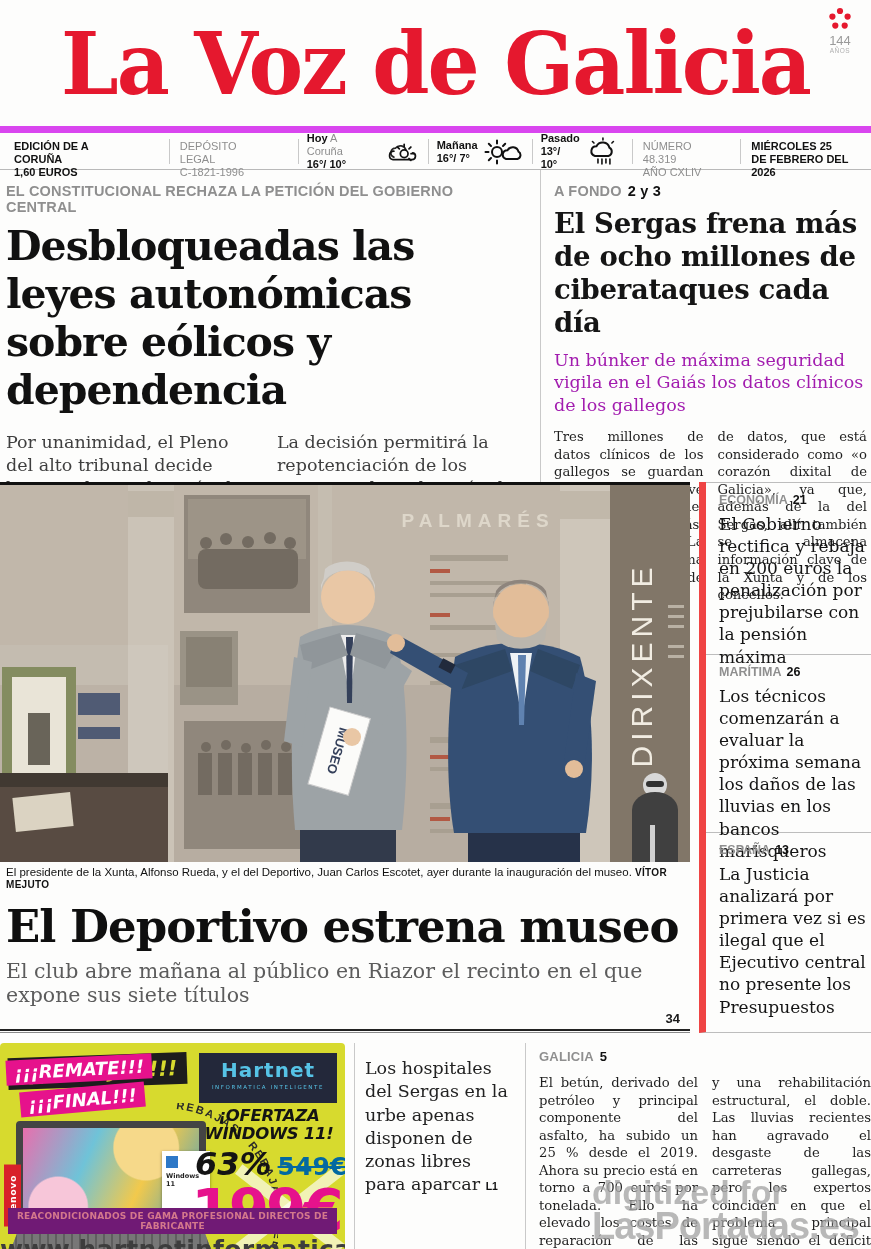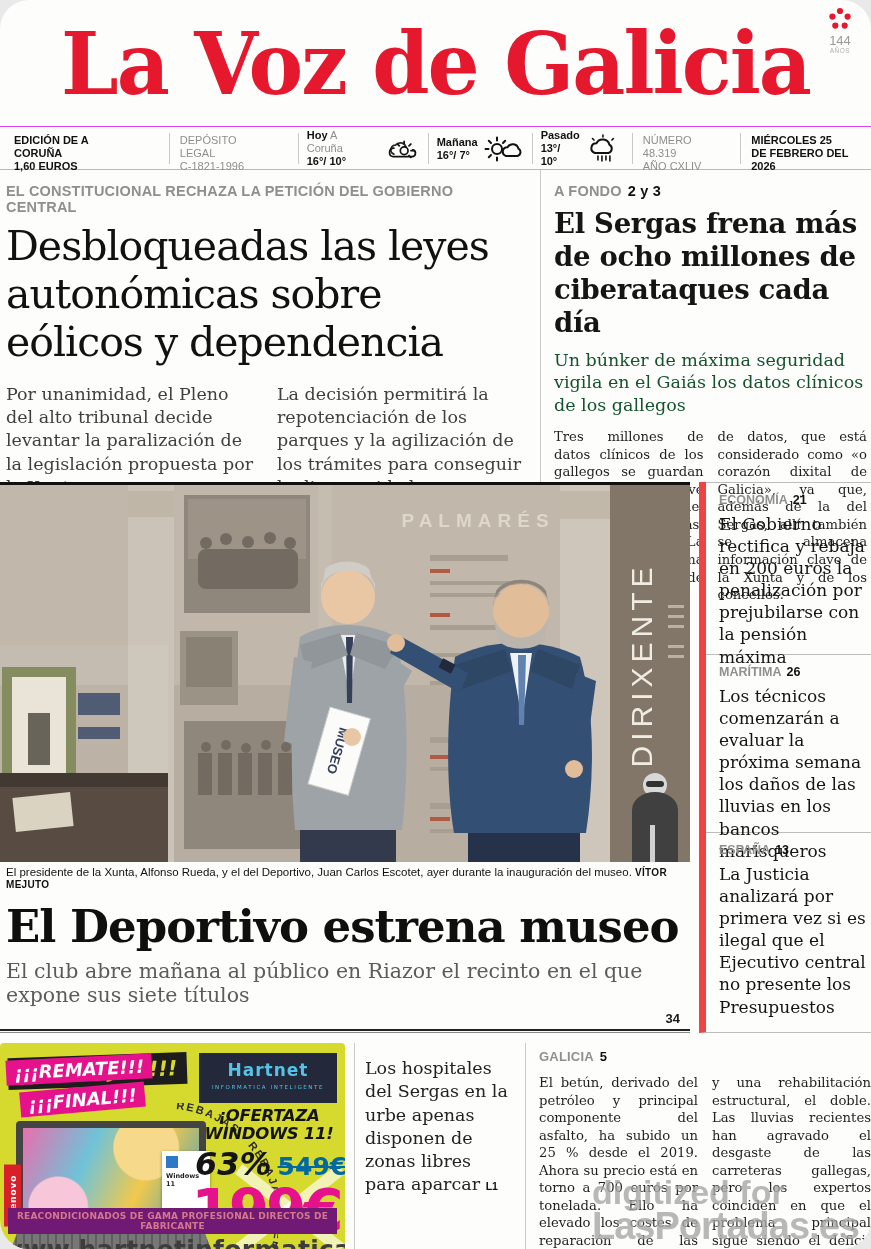--- a/index.html
+++ b/index.html
@@ -1,66 +1,66 @@
 <!DOCTYPE html>
 <html><head>
 <meta charset="utf-8">
 <style>
   * { margin:0; padding:0; box-sizing:border-box; }
   html,body { background:#e9e9e9; }
   .page {
     position:relative; width:871px; height:1249px; margin:0 auto;
     background:#fdfdfc; overflow:hidden;
-    font-family:"Liberation Sans", sans-serif; color:#1a1a1a;border-radius:29px;
+    font-family:"Liberation Sans", sans-serif; color:#1a1a1a;
   }
   
   .masthead { position:relative; height:126px; }
   .masthead-title {
     text-align:center; font-family:"DejaVu Serif", serif; font-weight:700;
     font-size:82px; line-height:120px; letter-spacing:-2px; color:#e5182e;
     transform:scaleY(1.06); transform-origin:top center;
   }
   .anniv { position:absolute; top:6px; right:14px; width:34px; text-align:center; }
   .anniv svg { display:block; margin:0 auto; }
   .anniv-years { font-size:13px; color:#9a9a9a; line-height:13px; margin-top:2px; }
   .anniv-label { font-size:6.5px; color:#b0b0b0; letter-spacing:.5px; }
   
   .infobar {
     display:flex; align-items:stretch; height:44px;
-    border-top:1px solid #d946ef; border-bottom:1px solid #b9b9b9;
+    border-top:7px solid #d946ef; border-bottom:1px solid #b9b9b9;
     font-size:11px; line-height:13px; padding:6px 0 5px 4px;
   }
   .ib-cell { padding:1px 10px 0 10px; }
   .ib-sep { border-left:1px solid #c9c9c9; }
   .ib-b { font-weight:bold; color:#111; }
   .ib-g { color:#8e8e8e; }
   .wx { display:flex; align-items:center; gap:6px; padding:0 8px; }
   .wx-place { color:#8e8e8e; font-weight:normal; }
   .wx svg { display:block; }
   
   .top-grid { display:flex; height:312px; }
   .top-left { width:541px; padding:13px 14px 0 6px; border-right:1px solid #c9c9c9; }
   .top-right { flex:1; padding:13px 4px 0 13px; }
   .kicker { font-size:14.5px; font-weight:bold; color:#8f8f8f; letter-spacing:.2px; }
   .kicker .kpages { color:#111; margin-left:6px; }
   .lead-headline {
-    font-family:"DejaVu Serif", serif; font-weight:400; font-size:41px;
+    font-family:"DejaVu Serif", serif; font-weight:700; font-size:41px;
     line-height:1.17; letter-spacing:-1px; color:#111; margin-top:8px;
   }
   .lead-decks { display:flex; gap:22px; margin-top:16px; }
   .deck {
     font-family:"DejaVu Serif", serif; font-size:17.5px; line-height:1.33; color:#3f3f3f; flex:1;
   }
   .deck .pnum { font-family:"Liberation Sans", sans-serif; font-weight:bold; font-size:13px; color:#111; }
   .sergas-headline {
     font-family:"DejaVu Serif", serif; font-weight:700; font-size:27.5px;
     line-height:1.2; letter-spacing:-.3px; color:#151515; margin-top:8px;
   }
   .sergas-deck {
-    font-family:"DejaVu Serif", serif; font-size:17.5px; line-height:1.28; color:#14532d; margin-top:10px;
+    font-family:"DejaVu Serif", serif; font-size:17.5px; line-height:1.28; color:#a21caf; margin-top:10px;
   }
   .body-cols { display:flex; gap:14px; margin-top:12px; }
   .bcol {
     flex:1; font-family:"DejaVu Serif", serif; font-size:13.2px; line-height:1.33;
     color:#1f1f1f; text-align:justify; hyphens:auto;
   }
   
   .lower-grid { display:flex; }
   .lower-left { width:690px; }
   .photo-rule { border-top:3px solid #111; }
@@ -102,21 +102,21 @@
   .ad { position:relative; width:345px; height:243px; background:#d7da2e; overflow:hidden;
         border-radius:4px; font-family:"DejaVu Sans", sans-serif; }
   .ad-rebajas-black { position:absolute; top:12px; left:8px; background:#1d1d1d; color:#d7da2e;
         font-weight:bold; font-style:italic; font-size:21px; padding:4px 10px; transform:rotate(-2deg); }
   .ad-remate, .ad-final { position:absolute; background:#e6128c; color:#fff; font-weight:bold;
         font-style:italic; font-size:18px; padding:2px 8px; }
   .ad-remate { top:14px; left:6px; transform:rotate(-3deg); }
   .ad-final  { top:44px; left:20px; transform:rotate(-5deg); }
   .ad-logo-box { position:absolute; top:10px; right:8px; width:138px; height:50px; background:#23283a;
         text-align:center; padding-top:3px; }
-  .ad-brand { color:#56c3e6; font-weight:bold; font-size:17px; letter-spacing:1px; line-height:28px; }
+  .ad-brand { color:#56c3e6; font-weight:bold; font-size:20px; letter-spacing:1px; line-height:28px; }
   .ad-brand-sub { color:#56c3e6; font-size:5.5px; letter-spacing:1.6px; }
   .ad-laptop { position:absolute; top:78px; left:16px; width:190px; }
   .ad-screen { width:190px; height:112px; border:7px solid #444; border-radius:4px;
         background:
           radial-gradient(circle at 20% 80%, #f7c6d9 0 18%, transparent 19%),
           radial-gradient(circle at 70% 20%, #f6d98a 0 22%, transparent 23%),
           linear-gradient(115deg, #e86fae 0%, #6fc3d8 35%, #f2c94c 65%, #3f9fc4 100%); }
   .ad-base { width:204px; height:22px; margin-left:-7px; background:linear-gradient(#8a8a8a,#555);
         clip-path:polygon(4% 0,96% 0,100% 100%,0 100%);
         background-image:repeating-linear-gradient(90deg,#777 0 6px,#5e5e5e 6px 8px),linear-gradient(#888,#555); }

